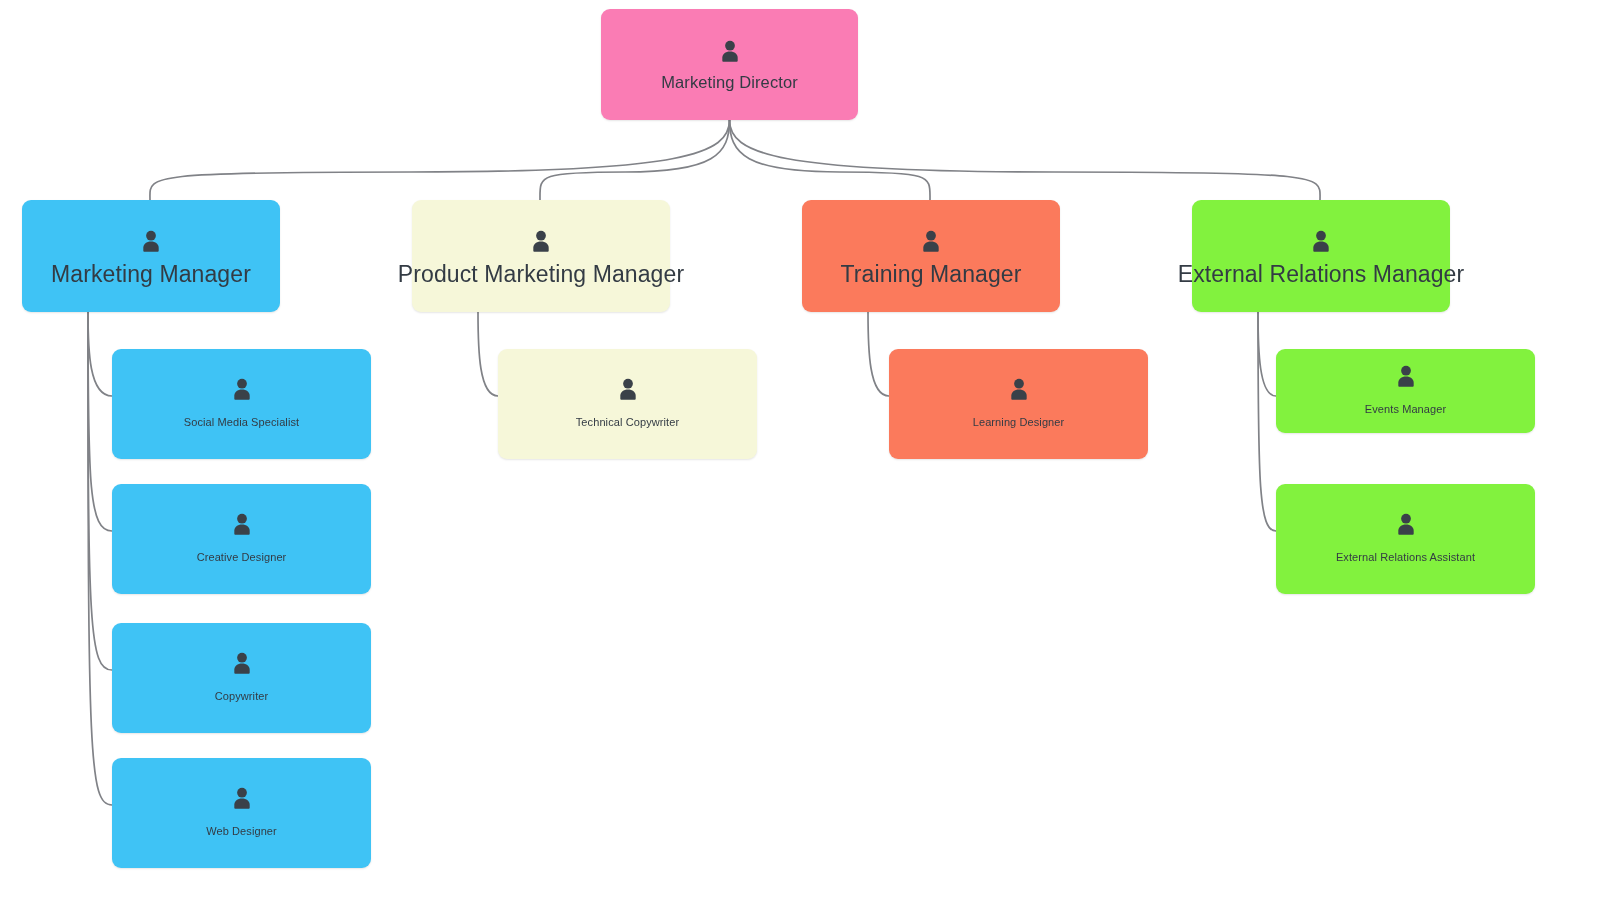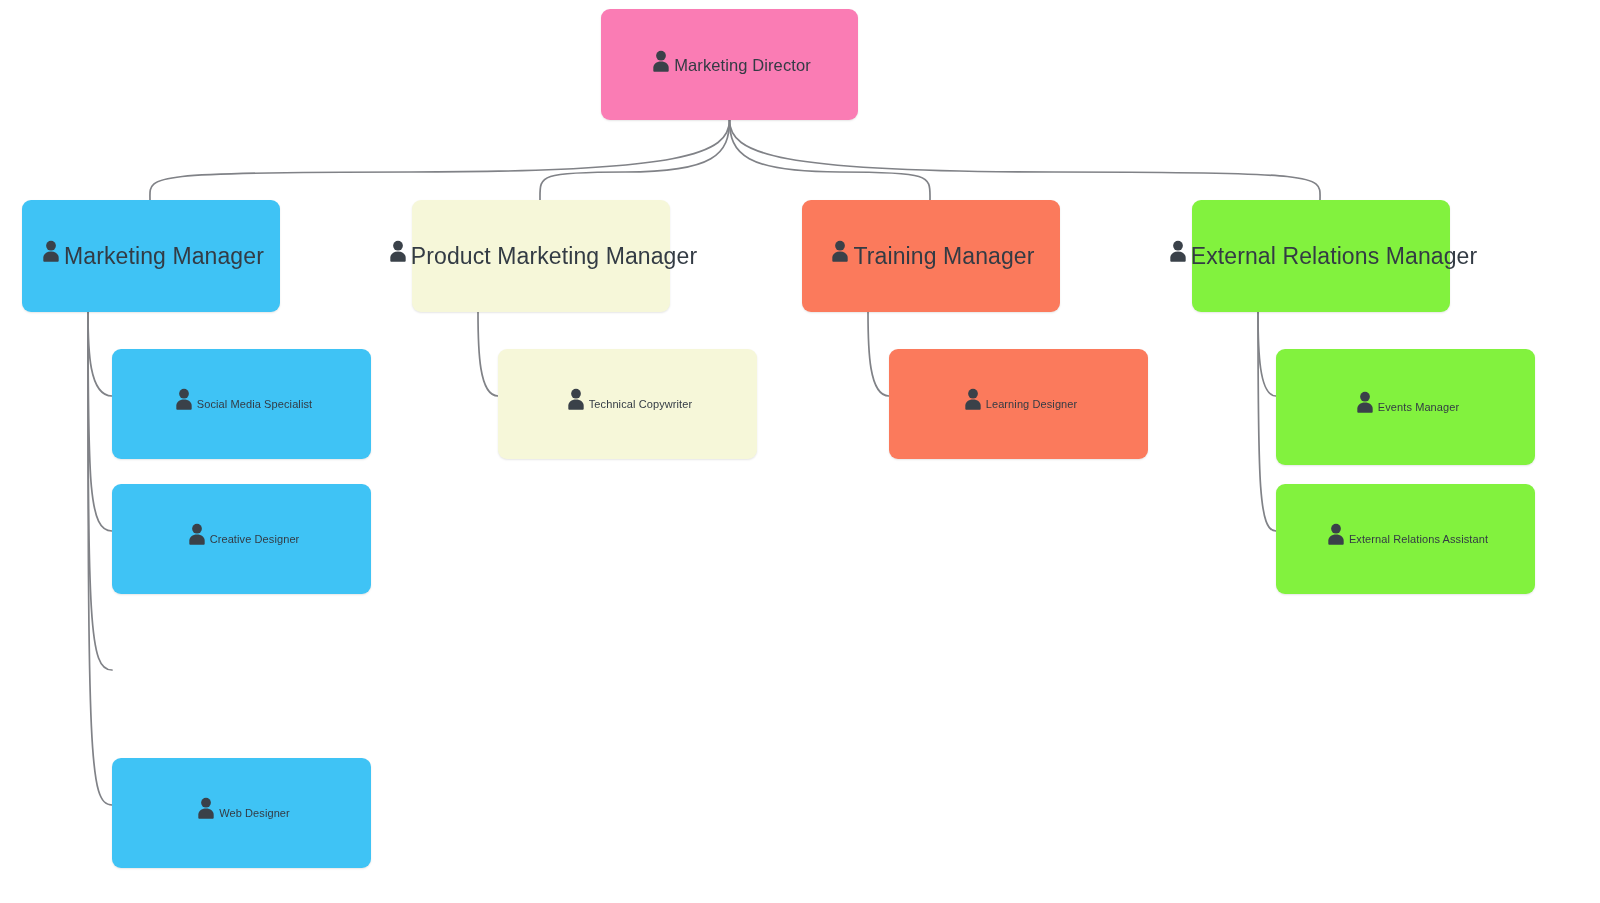--- a/index.html
+++ b/index.html
@@ -32,21 +32,21 @@
     left: 0;
     top: 0;
     width: 1600px;
     height: 903px;
   }
   .org-node {
     position: absolute;
     box-sizing: border-box;
     border-radius: 9px;
     display: flex;
-    flex-direction: row;
+    flex-direction: column;
     align-items: center;
     justify-content: center;
     cursor: pointer;
     box-shadow: 0 1px 2px rgba(0,0,0,0.10);
   }
   .org-node .node-icon {
     display: block;
     line-height: 0;
     margin-bottom: 10px;
   }
@@ -125,20 +125,27 @@
           </svg></span>
         <span class="node-label" style="color: rgb(51, 59, 68);">Social Media Specialist</span>
       </div>
       <div class="org-node level-3" style="left: 112px; top: 484px; width: 259px; height: 110px; background: rgb(63, 195, 245);">
         <span class="node-icon"><svg width="26" height="26" viewBox="0 0 24 24">
             <circle cx="12" cy="7.1" r="4.5" fill="#3a4149"></circle>
             <path d="M12 12.4c-4.2 0-7.1 2.5-7.1 5.9v2.6c0 0.6 0.5 1.1 1.1 1.1h12c0.6 0 1.1-0.5 1.1-1.1v-2.6c0-3.4-2.9-5.9-7.1-5.9z" fill="#3a4149"></path>
           </svg></span>
         <span class="node-label" style="color: rgb(51, 59, 68);">Creative Designer</span>
       </div>
+      <div class="org-node level-3" style="left: 112px; top: 623px; width: 259px; height: 110px; background: rgb(63, 195, 245);">
+        <span class="node-icon"><svg width="26" height="26" viewBox="0 0 24 24">
+            <circle cx="12" cy="7.1" r="4.5" fill="#3a4149"></circle>
+            <path d="M12 12.4c-4.2 0-7.1 2.5-7.1 5.9v2.6c0 0.6 0.5 1.1 1.1 1.1h12c0.6 0 1.1-0.5 1.1-1.1v-2.6c0-3.4-2.9-5.9-7.1-5.9z" fill="#3a4149"></path>
+          </svg></span>
+        <span class="node-label" style="color: rgb(51, 59, 68);">Copywriter</span>
+      </div>
       <div class="org-node level-3" style="left: 112px; top: 758px; width: 259px; height: 110px; background: rgb(63, 195, 245);">
         <span class="node-icon"><svg width="26" height="26" viewBox="0 0 24 24">
             <circle cx="12" cy="7.1" r="4.5" fill="#3a4149"></circle>
             <path d="M12 12.4c-4.2 0-7.1 2.5-7.1 5.9v2.6c0 0.6 0.5 1.1 1.1 1.1h12c0.6 0 1.1-0.5 1.1-1.1v-2.6c0-3.4-2.9-5.9-7.1-5.9z" fill="#3a4149"></path>
           </svg></span>
         <span class="node-label" style="color: rgb(51, 59, 68);">Web Designer</span>
       </div>
       <div class="org-node level-3" style="left: 498px; top: 349px; width: 259px; height: 110px; background: rgb(246, 247, 217); align-items: center;">
         <span class="node-icon"><svg width="26" height="26" viewBox="0 0 24 24">
             <circle cx="12" cy="7.1" r="4.5" fill="#3a4149"></circle>
@@ -146,21 +153,21 @@
           </svg></span>
         <span class="node-label" style="color: rgb(51, 59, 68);">Technical Copywriter</span>
       </div>
       <div class="org-node level-3" style="left: 889px; top: 349px; width: 259px; height: 110px; background: rgb(251, 122, 92);">
         <span class="node-icon"><svg width="26" height="26" viewBox="0 0 24 24">
             <circle cx="12" cy="7.1" r="4.5" fill="#3a4149"></circle>
             <path d="M12 12.4c-4.2 0-7.1 2.5-7.1 5.9v2.6c0 0.6 0.5 1.1 1.1 1.1h12c0.6 0 1.1-0.5 1.1-1.1v-2.6c0-3.4-2.9-5.9-7.1-5.9z" fill="#3a4149"></path>
           </svg></span>
         <span class="node-label" style="color: rgb(51, 59, 68);">Learning Designer</span>
       </div>
-      <div class="org-node level-3" style="left: 1276px; top: 349px; width: 259px; height: 116px; background: rgb(130, 242, 62);">
+      <div class="org-node level-3" style="left: 1276px; top: 349px; width: 259px; height: 84px; background: rgb(130, 242, 62);">
         <span class="node-icon"><svg width="26" height="26" viewBox="0 0 24 24">
             <circle cx="12" cy="7.1" r="4.5" fill="#3a4149"></circle>
             <path d="M12 12.4c-4.2 0-7.1 2.5-7.1 5.9v2.6c0 0.6 0.5 1.1 1.1 1.1h12c0.6 0 1.1-0.5 1.1-1.1v-2.6c0-3.4-2.9-5.9-7.1-5.9z" fill="#3a4149"></path>
           </svg></span>
         <span class="node-label" style="color: rgb(51, 59, 68);">Events Manager</span>
       </div>
       <div class="org-node level-3" style="left: 1276px; top: 484px; width: 259px; height: 110px; background: rgb(130, 242, 62);">
         <span class="node-icon"><svg width="26" height="26" viewBox="0 0 24 24">
             <circle cx="12" cy="7.1" r="4.5" fill="#3a4149"></circle>
             <path d="M12 12.4c-4.2 0-7.1 2.5-7.1 5.9v2.6c0 0.6 0.5 1.1 1.1 1.1h12c0.6 0 1.1-0.5 1.1-1.1v-2.6c0-3.4-2.9-5.9-7.1-5.9z" fill="#3a4149"></path>

